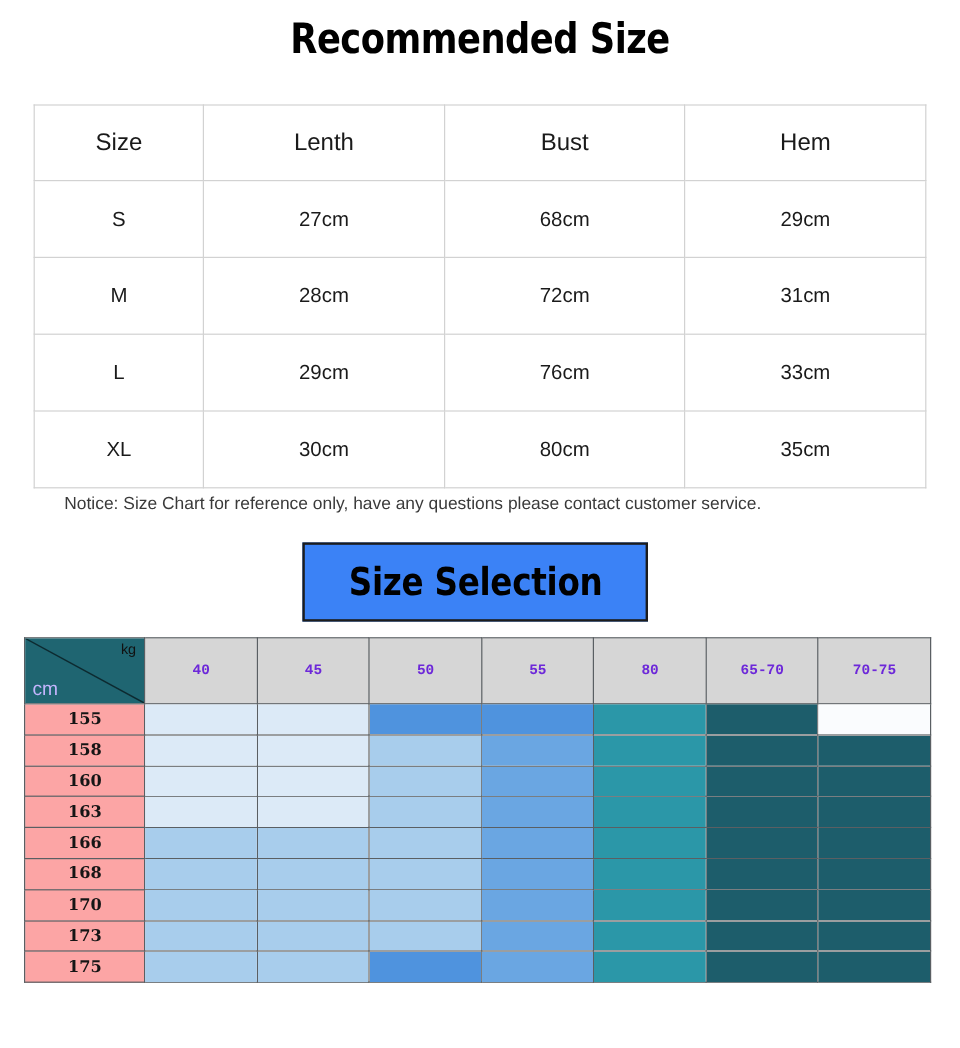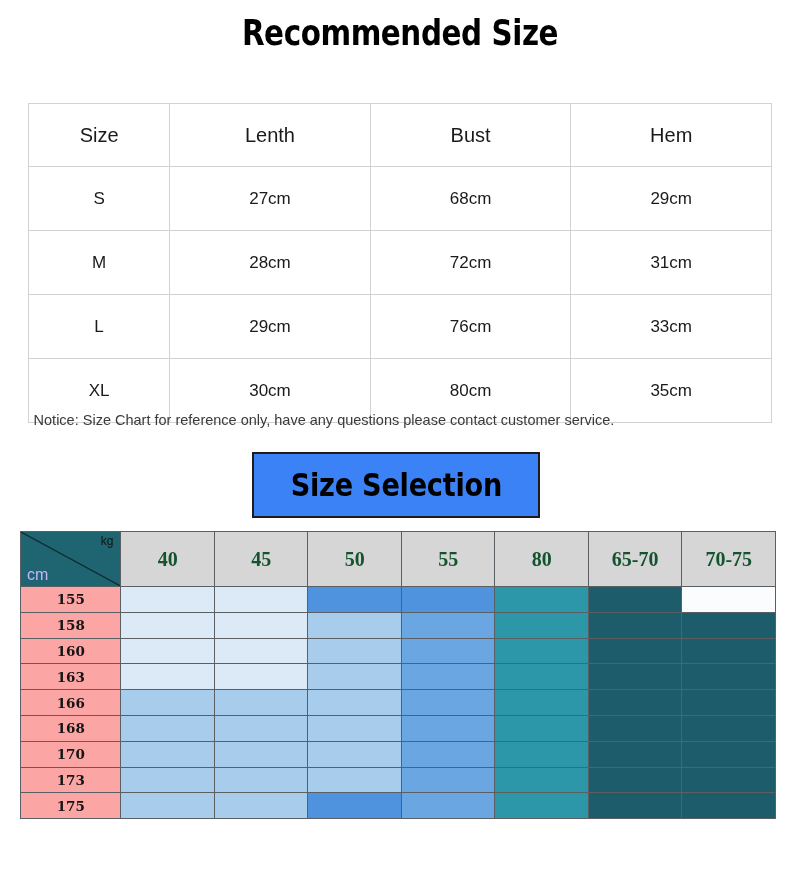--- a/index.html
+++ b/index.html
@@ -31,21 +31,21 @@
     transform: scaleX(0.84);
     transform-origin: center top;
     line-height: 42px;
     white-space: nowrap;
   }
 
   
   .rec-table-wrap {
     position: absolute;
     left: 28px;
-    top: 103px;
+    top: 87px;
     width: 744px;
   }
   table.rec-table {
     border-collapse: collapse;
     width: 100%;
     table-layout: fixed;
   }
   table.rec-table td, table.rec-table th {
     border: 1px solid #d2d2d2;
     text-align: center;
@@ -68,20 +68,21 @@
   
   .notice {
     position: absolute;
     left: 0;
     top: 412px;
     width: 648px;
     text-align: center;
     font-size: 14.5px;
     color: #3a3a3a;
     font-family: "Liberation Sans", sans-serif;
+    padding-left: 20px;
   }
 
   
   .sel-title-box {
     position: absolute;
     left: 252px;
     top: 452px;
     width: 288px;
     height: 66px;
     border: 2px solid #1c1c1c;
@@ -146,24 +147,24 @@
     left: 6px;
     bottom: 2px;
     font-size: 16px;
     color: #c4b5fd;
     font-family: "Liberation Sans", sans-serif;
   }
 
   td.col-head {
     height: 54px;
     background: #d6d6d6;
-    font-family: Liberation Serif, serif;
+    font-family: Liberation Mono, monospace;
     font-weight: bold;
-    font-size: 20px;
-    color: #14532d;
+    font-size: 12px;
+    color: #6d28d9;
   }
   td.row-head {
     height: 24.8px;
     background: #fca5a5;
     font-family: "DejaVu Serif", serif;
     font-weight: bold;
     font-size: 13.5px;
     color: #151515;
   }
   td.cell {

